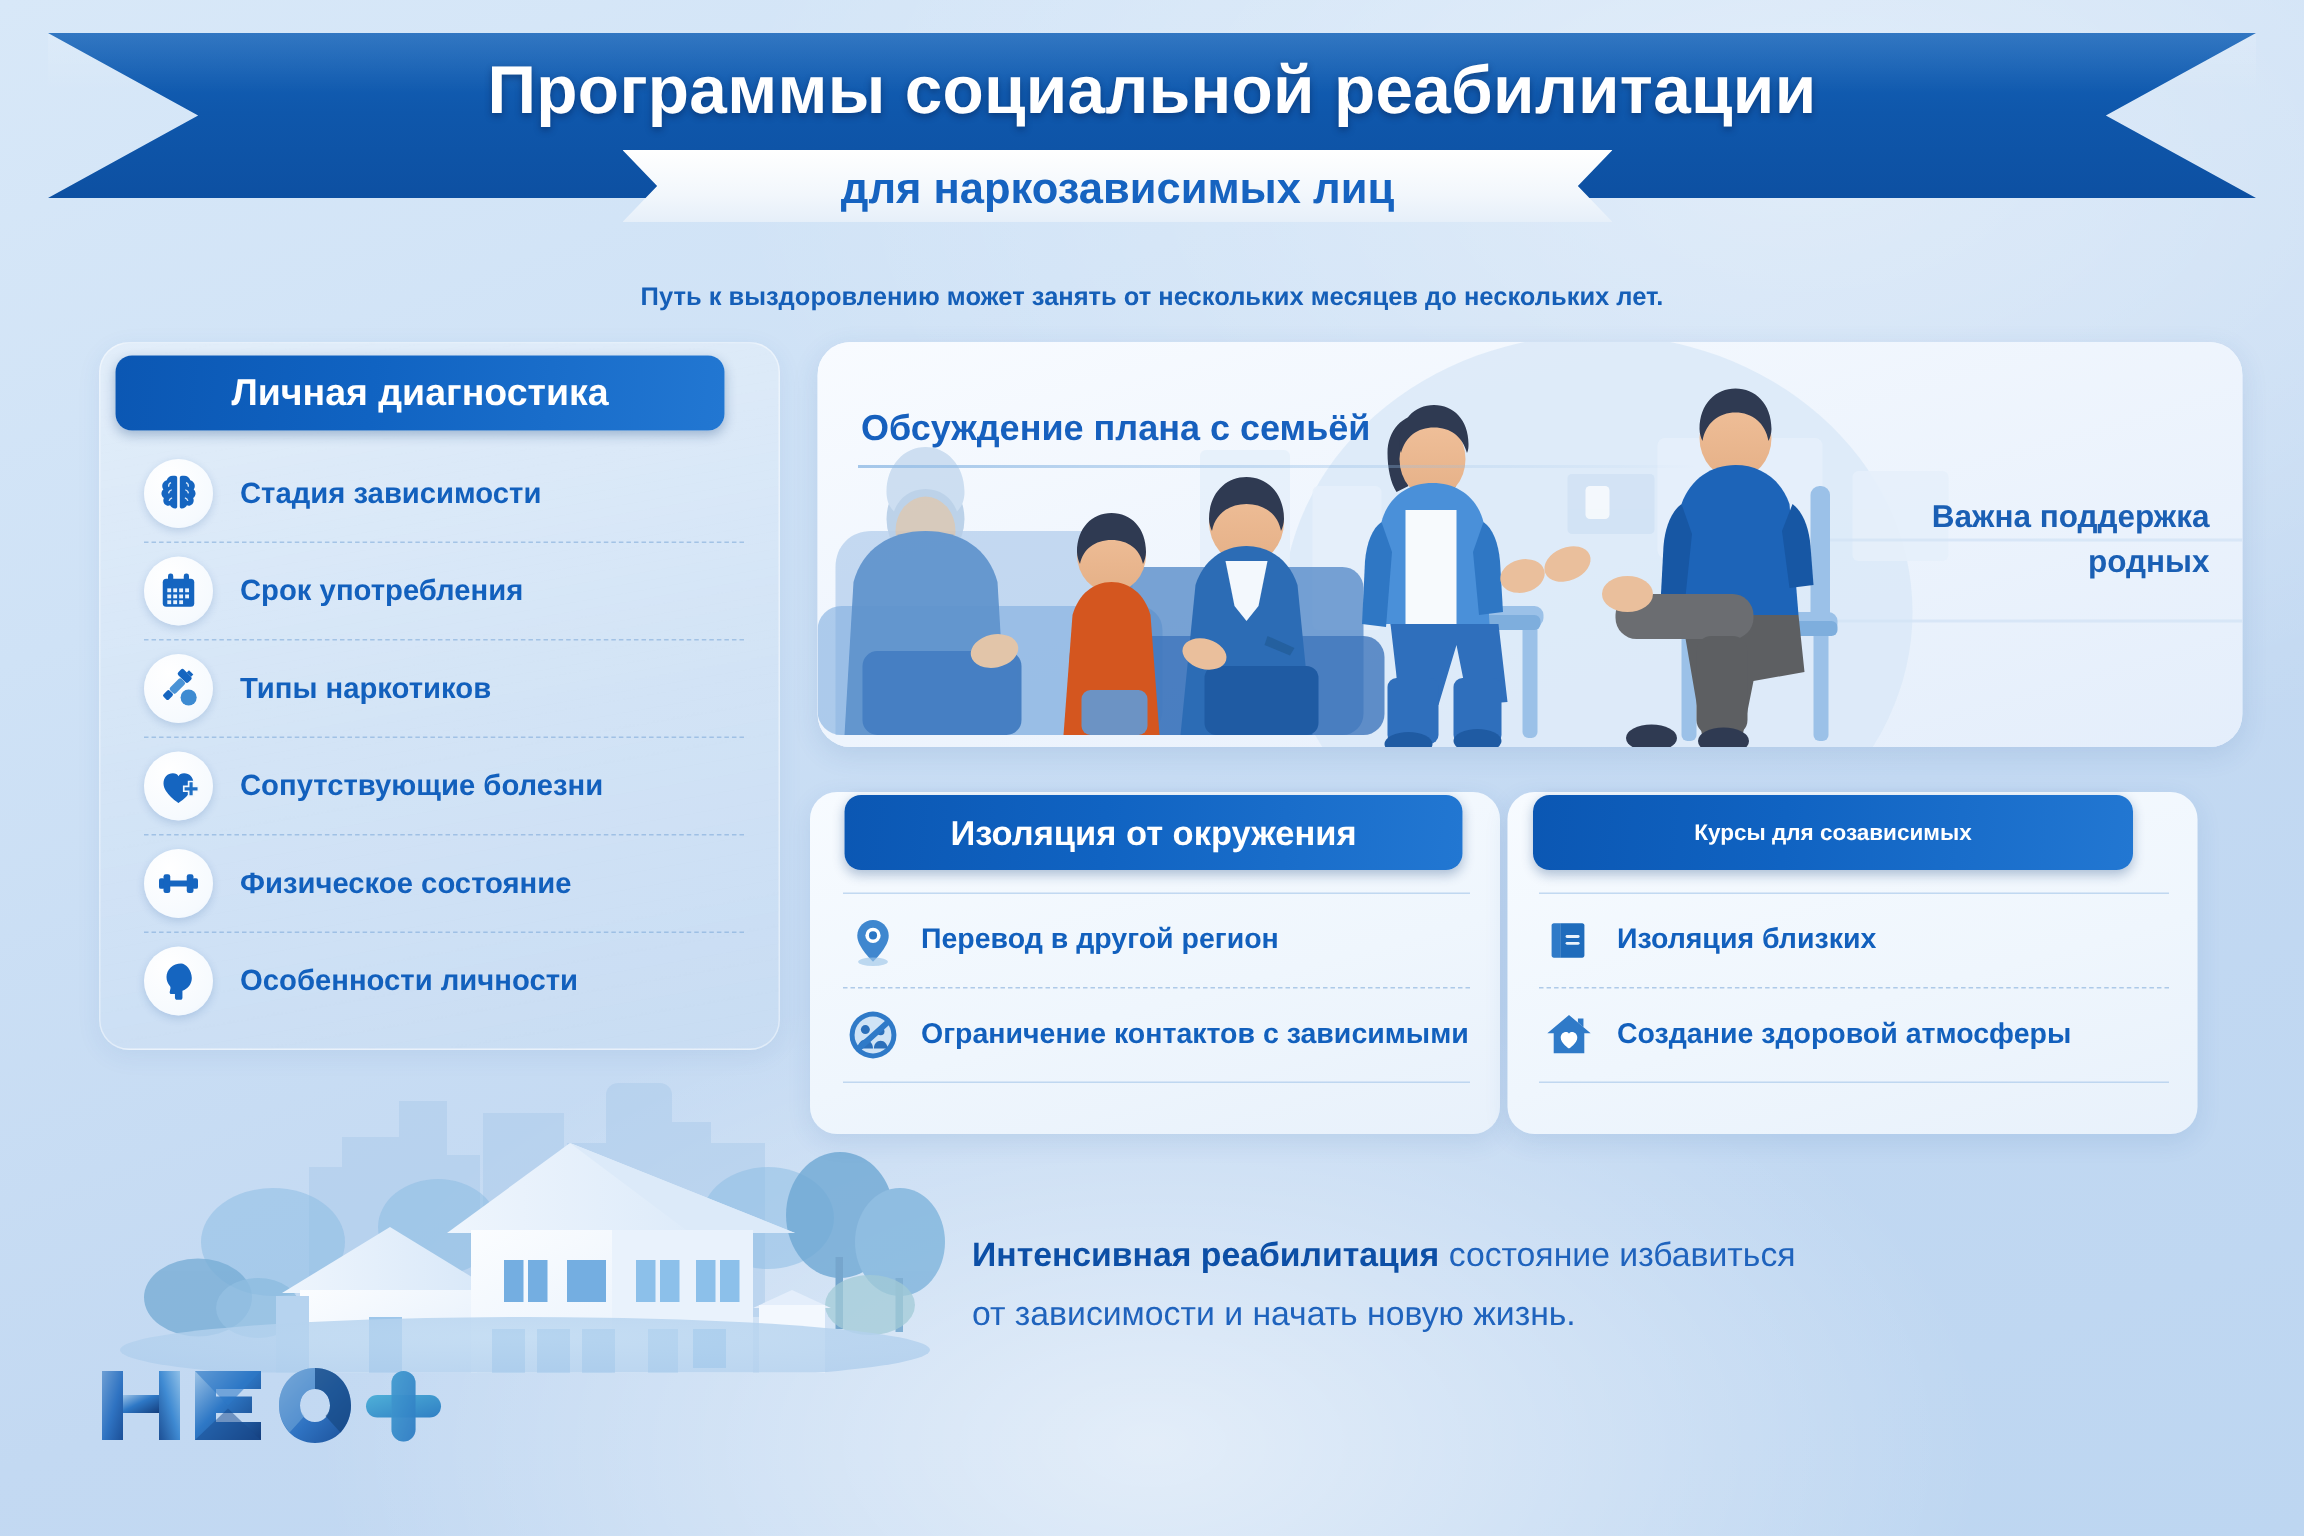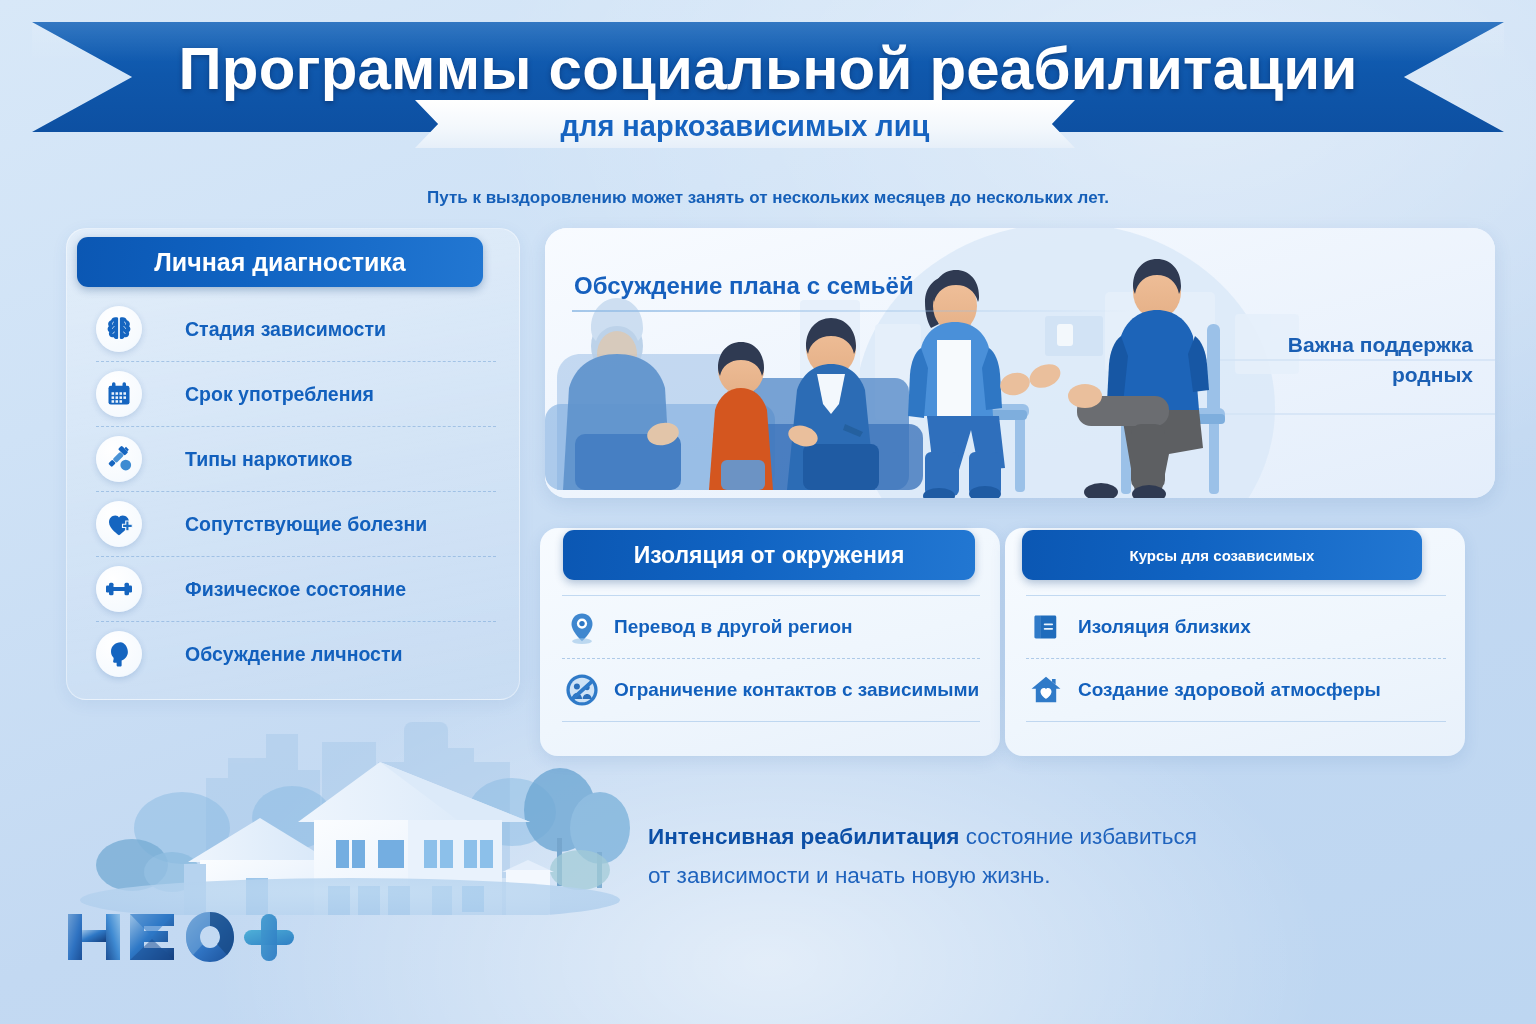--- a/index.html
+++ b/index.html
@@ -28,21 +28,21 @@
   }
   #ribbon-gloss{
     left:32px;top:22px;width:1472px;height:40px;
     background:linear-gradient(180deg,rgba(255,255,255,.13),rgba(255,255,255,0));
     -webkit-clip-path:polygon(0 0,100% 0,100% 100%,0 100%);
     clip-path:polygon(0 0,100% 0,100% 100%,0 100%);
     pointer-events:none;
   }
   #title{
     left:0;top:34px;width:1536px;text-align:center;
-    color:#ffffff;font-size:60px;font-weight:bold;letter-spacing:.2px;
+    color:#ffffff;font-size:45px;font-weight:bold;letter-spacing:.2px;
     text-shadow:0 2px 5px rgba(0,20,60,.40);
   }
   #subbanner{
     left:415px;top:100px;width:660px;height:48px;
     background:linear-gradient(180deg,#ffffff 0%,#f2f7fc 62%,#e6eff9 100%);
     -webkit-clip-path:polygon(0 0,100% 0,96.5% 50%,100% 100%,0 100%,3.5% 50%);
     clip-path:polygon(0 0,100% 0,96.5% 50%,100% 100%,0 100%,3.5% 50%);
     box-shadow:0 2px 7px rgba(20,70,140,.16);
   }
   #subtitle{
@@ -74,21 +74,21 @@
     width:46px;height:46px;border-radius:50%;
     background:radial-gradient(circle at 36% 28%,#ffffff 0%,#f6fafe 72%,#eaf2fb 100%);
     box-shadow:0 2px 6px rgba(30,80,150,.18);
     display:flex;align-items:center;justify-content:center;flex:0 0 auto;
   }
   .li-label{color:#1260bd;font-size:19.5px;font-weight:600;margin-left:18px;white-space:nowrap;}
   .li-sep{
     height:0;border-top:1px dashed rgba(120,165,215,.55);
   }
   #left-list{left:96px;top:303px;width:400px;}
-  #left-list .li-row{height:52px;gap:25px;}
+  #left-list .li-row{height:52px;}
   #left-list .li-sep{width:400px;margin:6px 0 6px 0;}
 
   
   #illus-card{
     left:545px;top:228px;width:950px;height:270px;border-radius:22px;
     background:linear-gradient(165deg,#f7fbff 0%,#eef5fd 55%,#e6f0fb 100%);
     box-shadow:0 5px 18px rgba(40,90,160,.12);
     overflow:hidden;
   }
   #illus-title{left:574px;top:272px;color:#1660be;font-size:24px;font-weight:bold;white-space:nowrap;}
@@ -313,21 +313,21 @@
       <span class="li-label">Физическое состояние</span>
     </div>
     <div class="li-sep"></div>
 
     <div class="li-row">
       <span class="li-icon">
         <svg width="30" height="30" viewBox="0 0 24 24" fill="#1565c0">
           <path d="M13.4 2.6C9 2.6 5.6 5.8 5.6 9.9c0 2 .7 3.4 1.6 4.5.5.6.6 1 .5 1.6l-.4 1.8c-.1.6.3 1.1.9 1.1h1.9v2c0 .6.5 1.1 1.1 1.1h1.9c.6 0 1-.5 1-1.1v-3.7c2.9-1 5-3.6 5-6.8 0-4.3-3.2-7.8-5.7-7.8z"></path>
         </svg>
       </span>
-      <span class="li-label">Обсуждение личности</span>
+      <span class="li-label">Особенности личности</span>
     </div>
   </div>
 
   <div id="illus-card" class="abs">
     <svg width="950" height="270" viewBox="0 0 950 270">
       <defs>
         <linearGradient id="roomBg" x1="0" y1="0" x2="1" y2="1">
           <stop offset="0%" stop-color="#f8fbff"></stop>
             <stop offset="100%" stop-color="#e4eefb"></stop>
         </linearGradient>

